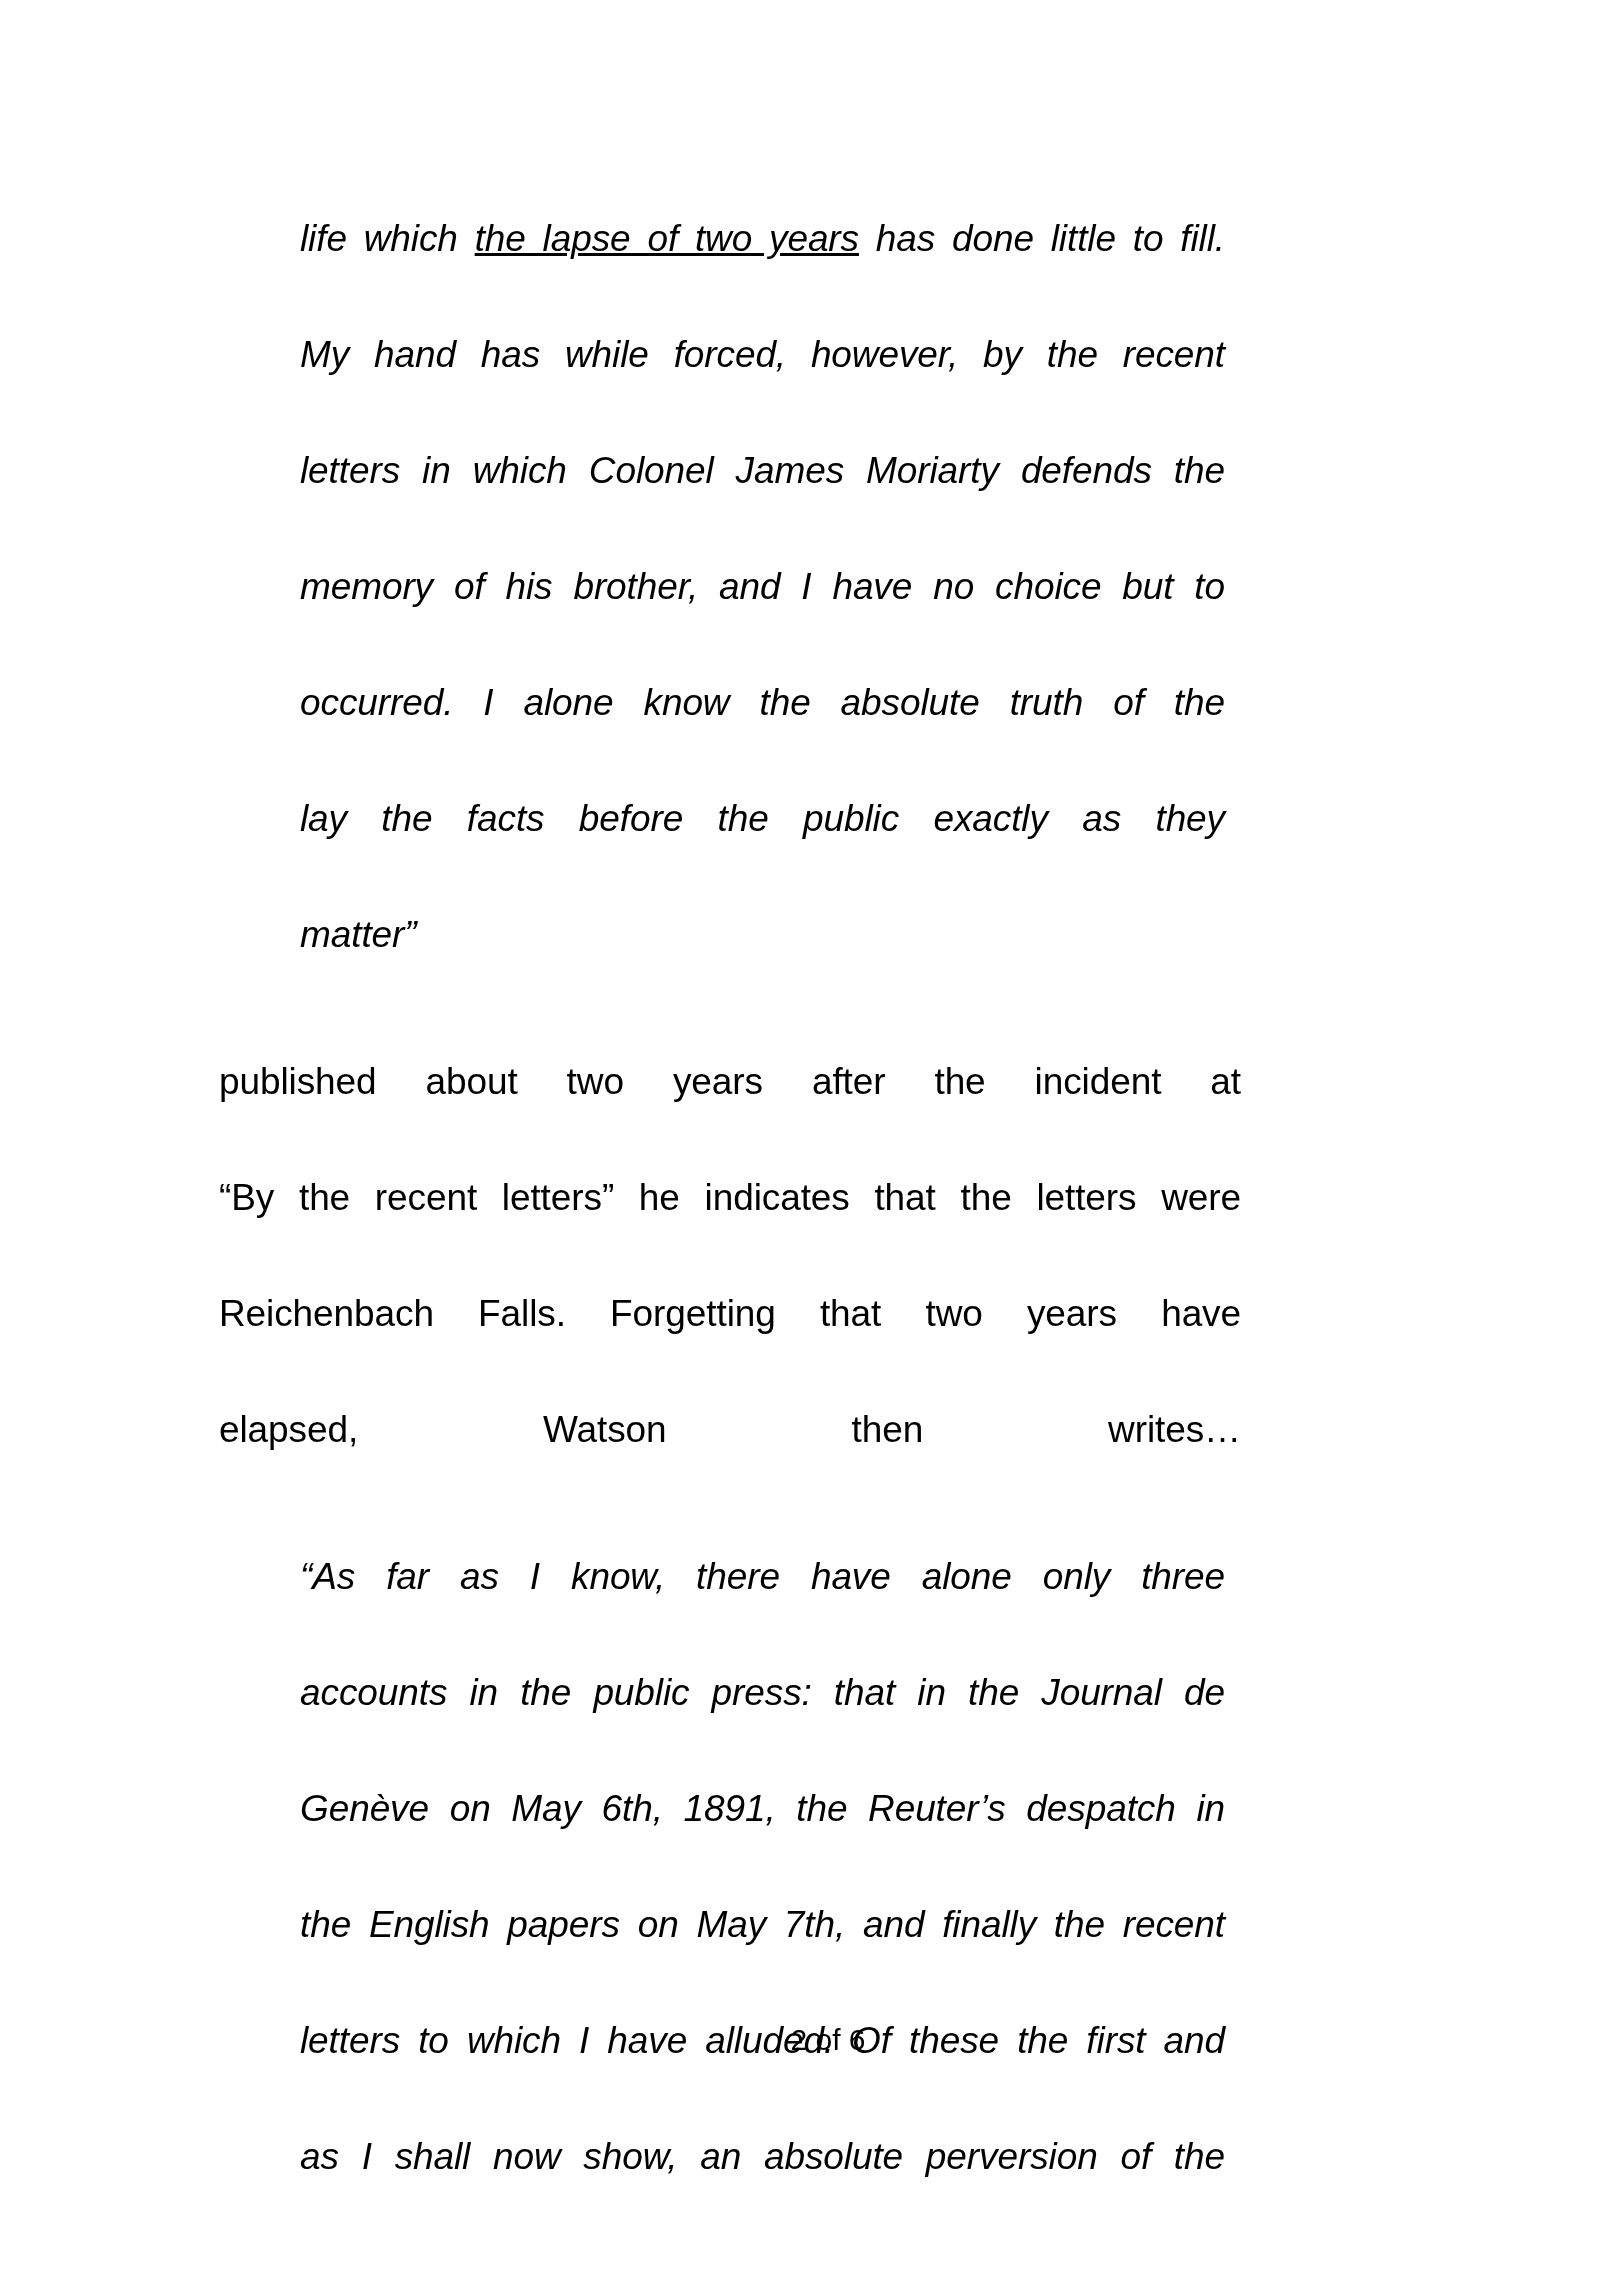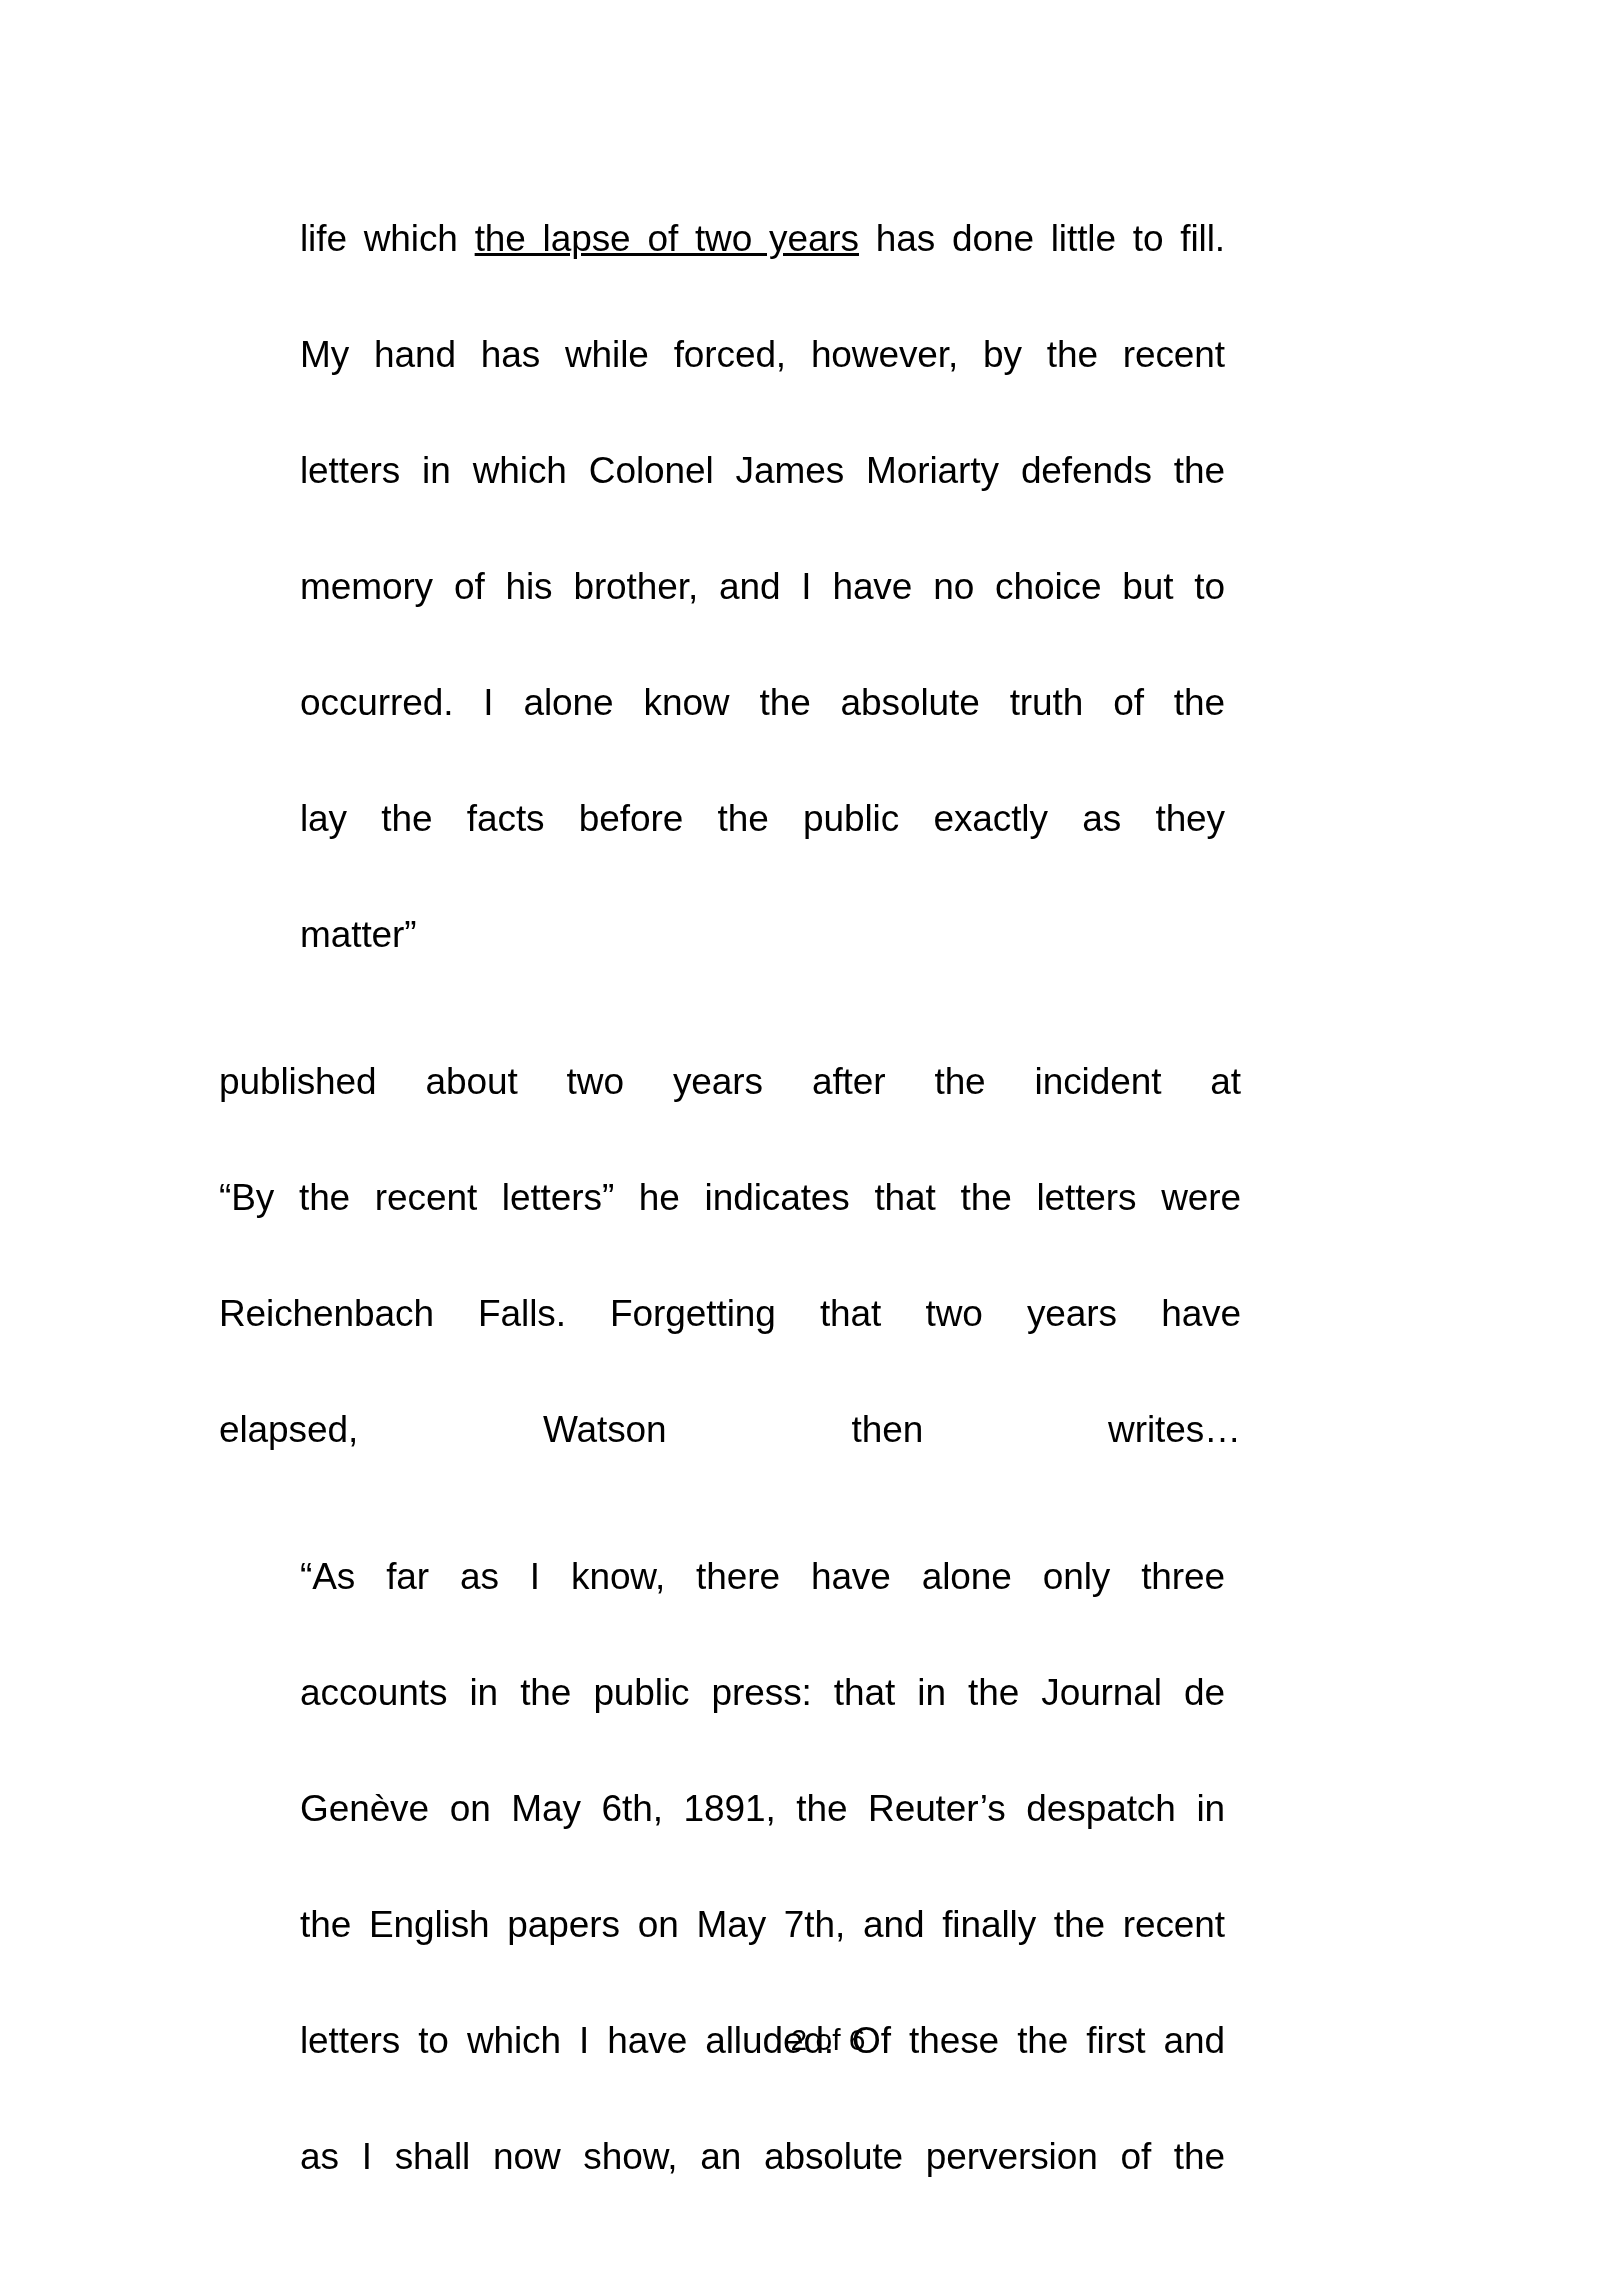--- a/index.html
+++ b/index.html
@@ -30,20 +30,21 @@
   .para {
     font-size: 37px;
     line-height: 58px;
     text-align: justify;
     text-justify: inter-word;
     margin: 0 0 31px 0;
     letter-spacing: -0.1px;
   }
   
   .quote {
+    font-style: italic;
     font-size: 37px;
     line-height: 58px;
     text-align: justify;
     text-justify: inter-word;
     margin: 0 16px 31px 0;
     padding-left: 81px;
     letter-spacing: -0.1px;
   }
   
   .line {

